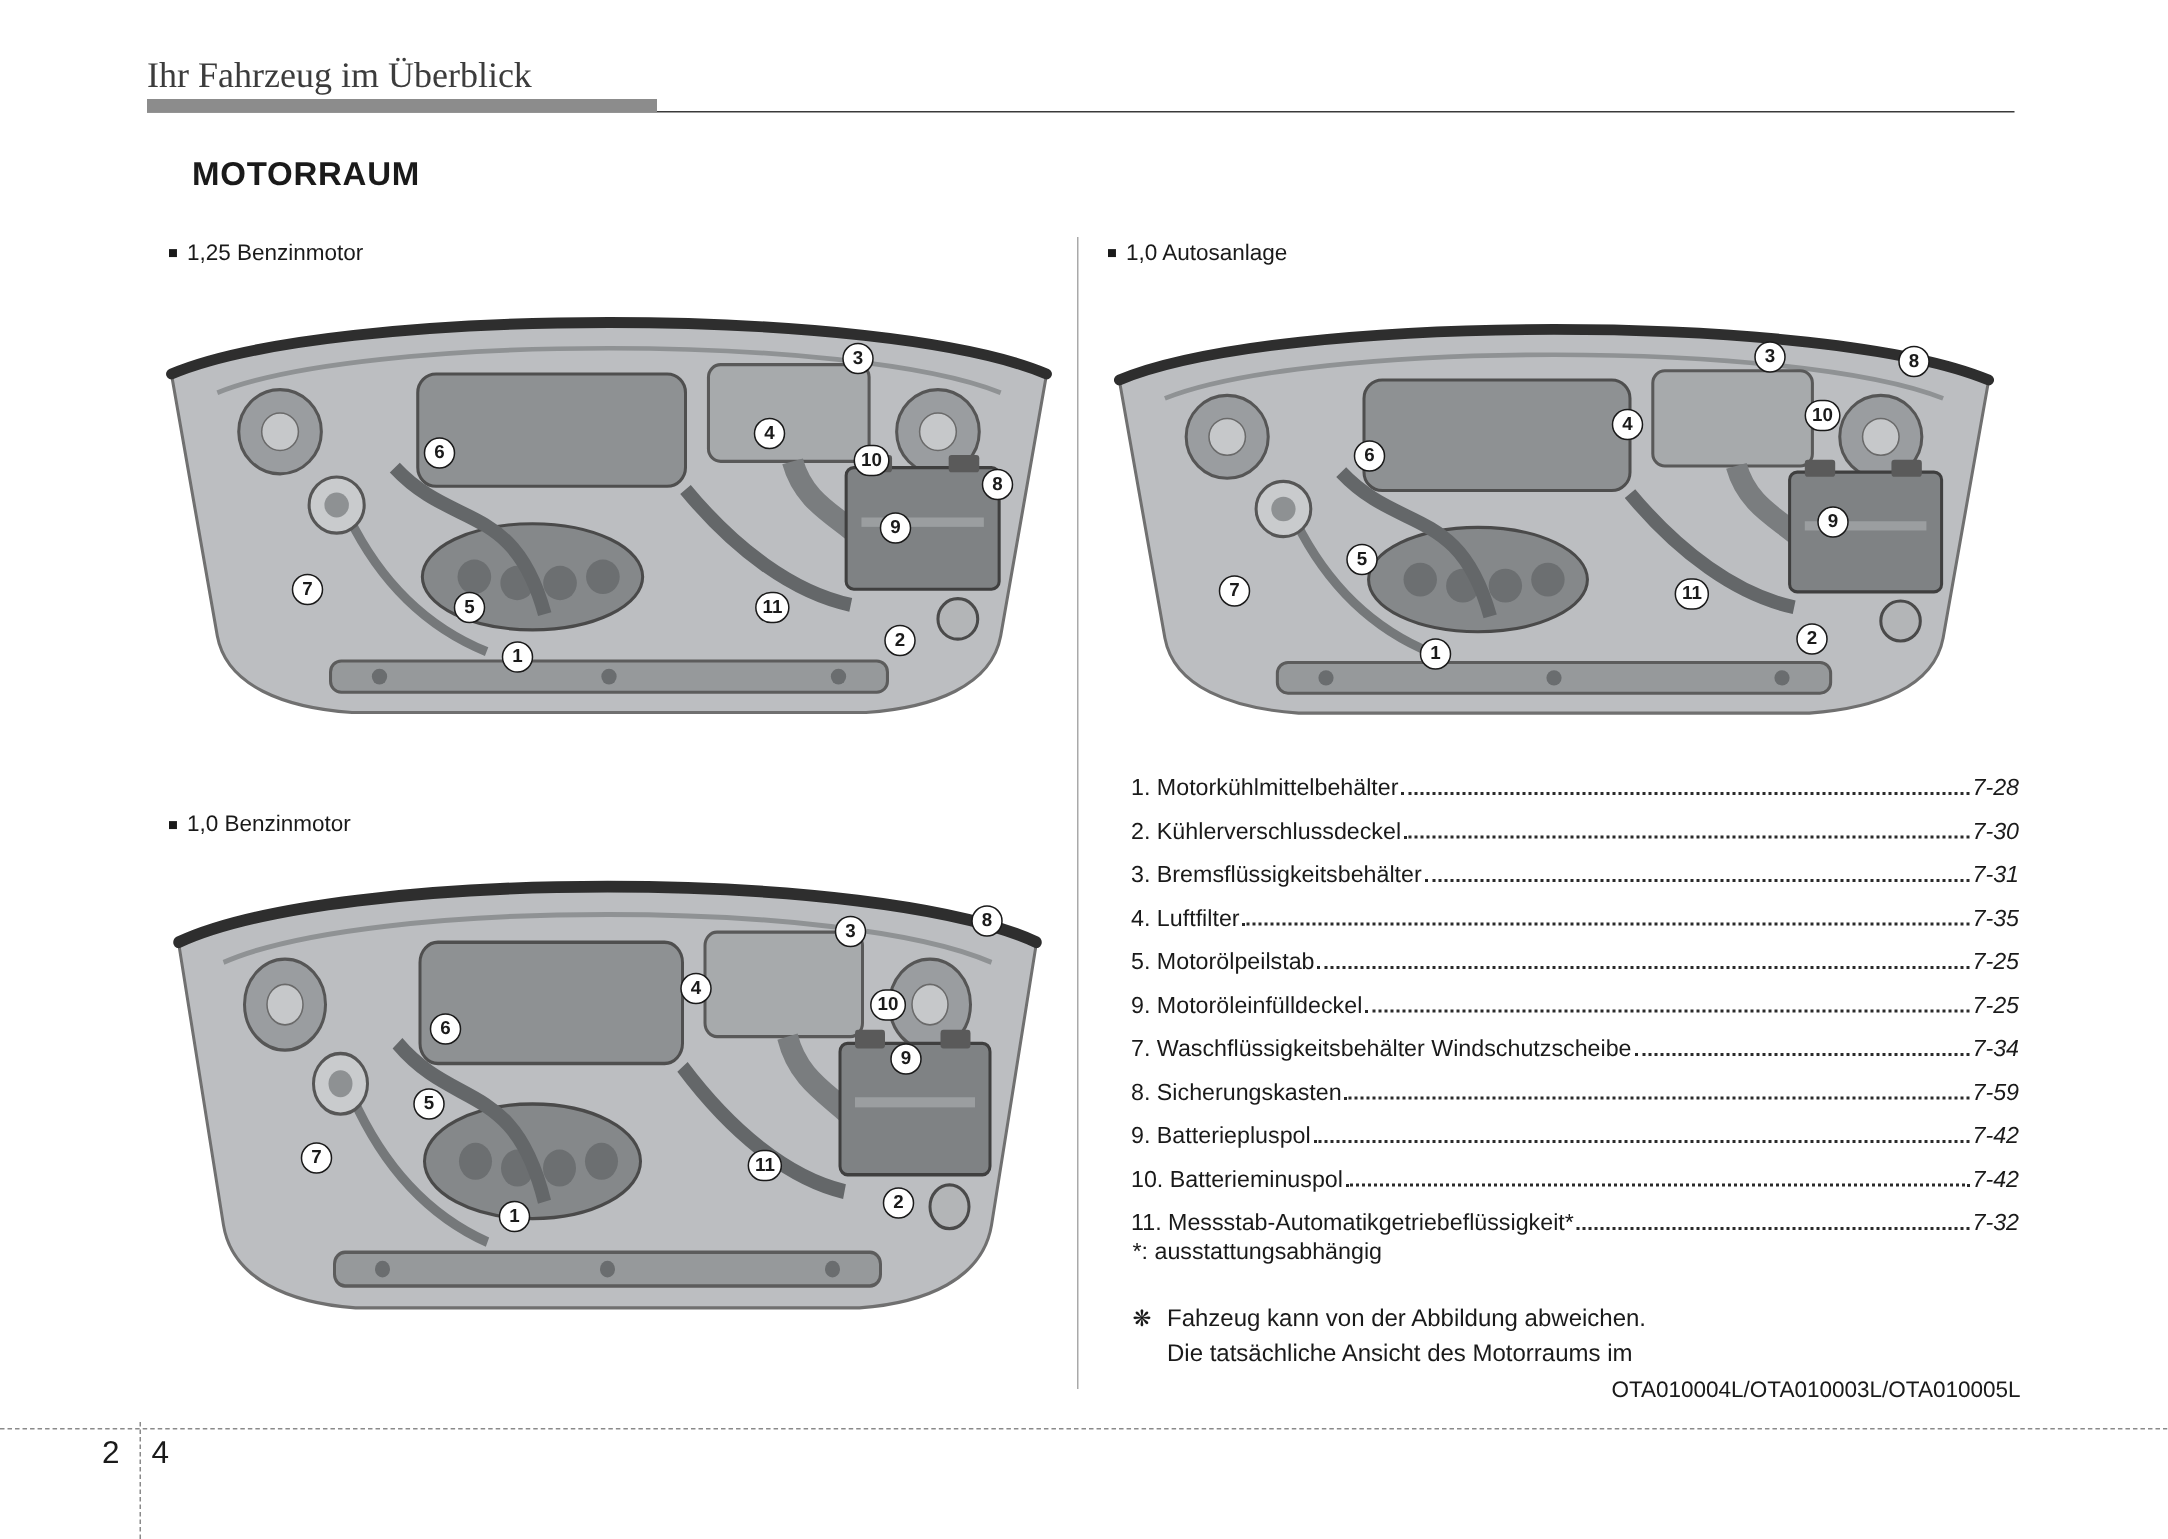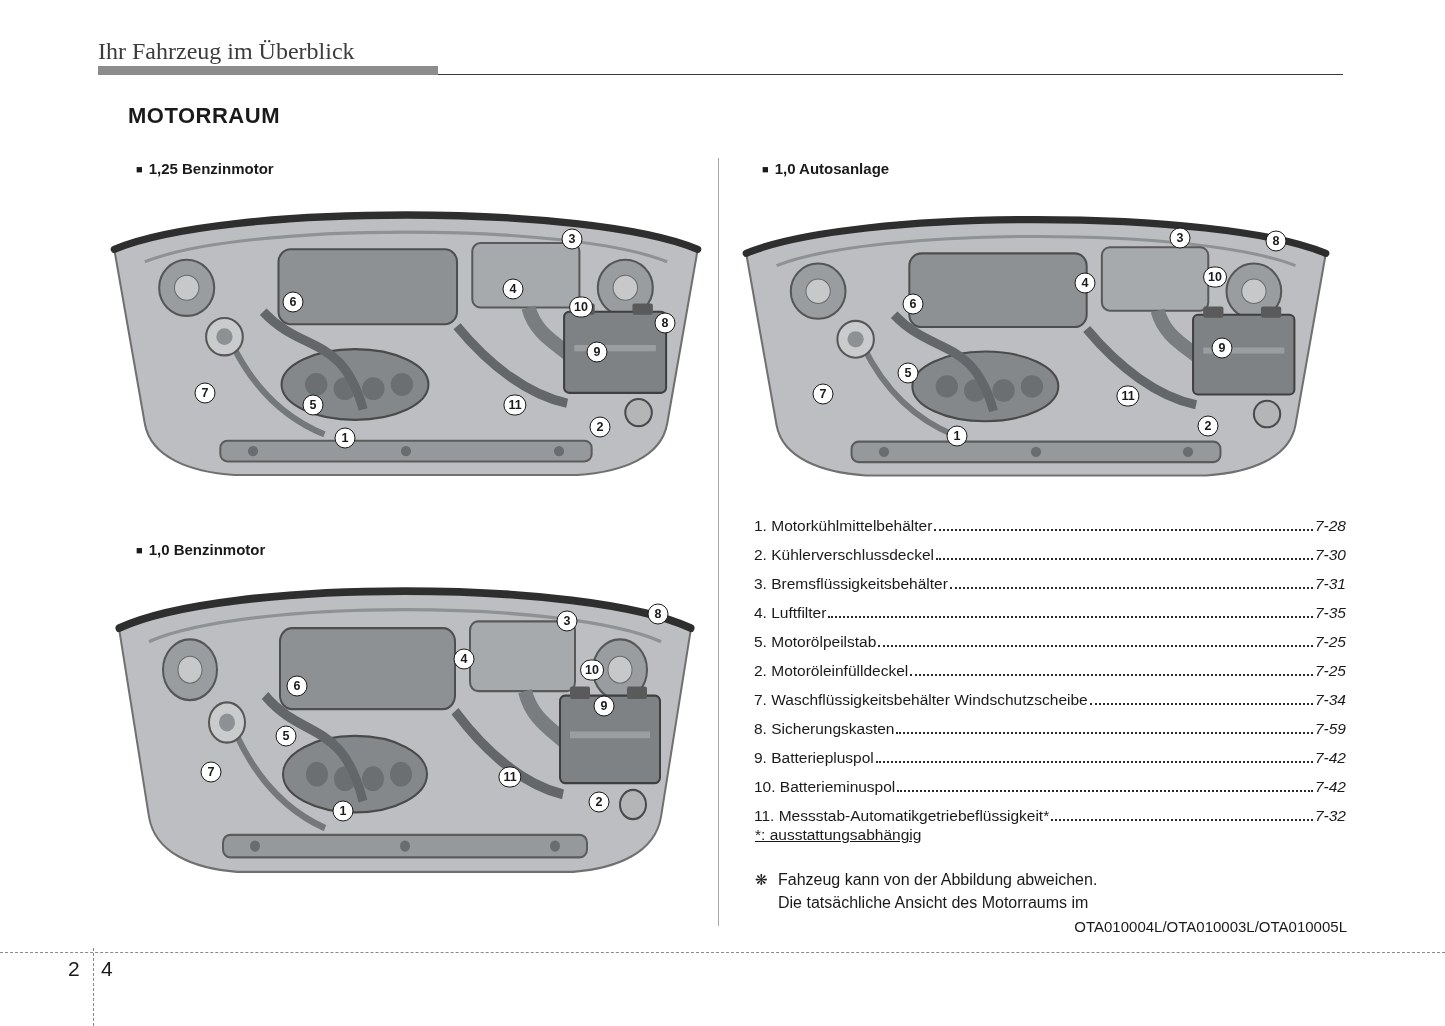--- a/index.html
+++ b/index.html
@@ -8,21 +8,21 @@
   .abs { position:absolute; }
 
   
   .header-title { left:98px; top:38px; font-family:"Liberation Serif", serif; font-size:24px; color:#3c3c3c; z-index:3; }
   .header-bar   { left:98px; top:66px; width:340px; height:9px; background:#8c8c8c; z-index:2; }
   .header-rule  { left:98px; top:74px; width:1245px; height:0; border-bottom:1.5px solid #3a3a3a; z-index:1; }
 
   .section-title { left:98px; top:103px; font-size:22px; font-weight:bold; letter-spacing:0.5px;margin-left:30px; }
 
   
-  .fig-label { font-size:15px; font-weight:bold;margin-left:24px; }
+  .fig-label { font-size:15px; font-weight:normal; }
   .fig-label .bullet { font-size:11px; margin-right:6px; position:relative; top:-1px; }
 
   
   .divider-v { left:718px; top:158px; width:0; height:768px; border-left:1.5px solid #a9a9a9; }
 
   
   .figure { position:absolute; }
   .figure svg { width:100%; height:100%; display:block; }
   .callout {
     position:absolute; transform:translate(-50%,-50%);
@@ -32,21 +32,21 @@
     font-size:12.5px; font-weight:bold; line-height:1;
   }
 
   
   .legend { left:754px; top:517px; width:592px; font-size:15.5px; }
   .legend-item { display:flex; align-items:baseline; height:29px; white-space:nowrap; }
   .legend-item .lbl { flex:0 0 auto; }
   .legend-item .leader { flex:1 1 auto; border-bottom:2px dotted #2a2a2a; margin:0 2px 4px 2px; min-width:12px; }
   .legend-item .pg { flex:0 0 auto;font-style:italic; }
 
-  .footnote { left:755px; top:826px; font-size:15.5px;text-decoration:underline; }
+  .footnote { left:755px; top:826px; font-size:15.5px; }
 
   .note { left:755px; top:868px; width:560px; font-size:16px; line-height:23px; padding-left:23px; }
   .note .sym { position:absolute; left:0; top:0; font-size:15px; }
 
   .image-code { left:0; top:918px; width:1347px; text-align:right; font-size:15px; }
 
   
   .crop-h { left:0; top:952px; width:1445px; height:0; border-top:1.5px dashed #8a8a8a; }
   .crop-v { left:93px; top:948px; width:0; height:78px; border-left:1.5px dashed #8a8a8a; }
   .pagenum-l { left:68px; top:957px; font-size:21px; }
@@ -180,21 +180,21 @@
       <span class="lbl">4. Luftfilter</span>
       <span class="leader"></span>
       <span class="pg">7-35</span>
     </div>
     <div class="legend-item">
       <span class="lbl">5. Motorölpeilstab</span>
       <span class="leader"></span>
       <span class="pg">7-25</span>
     </div>
     <div class="legend-item">
-      <span class="lbl">2. Motoröleinfülldeckel</span>
+      <span class="lbl">9. Motoröleinfülldeckel</span>
       <span class="leader"></span>
       <span class="pg">7-25</span>
     </div>
     <div class="legend-item">
       <span class="lbl">7. Waschflüssigkeitsbehälter Windschutzscheibe</span>
       <span class="leader"></span>
       <span class="pg">7-34</span>
     </div>
     <div class="legend-item">
       <span class="lbl">8. Sicherungskasten</span>

